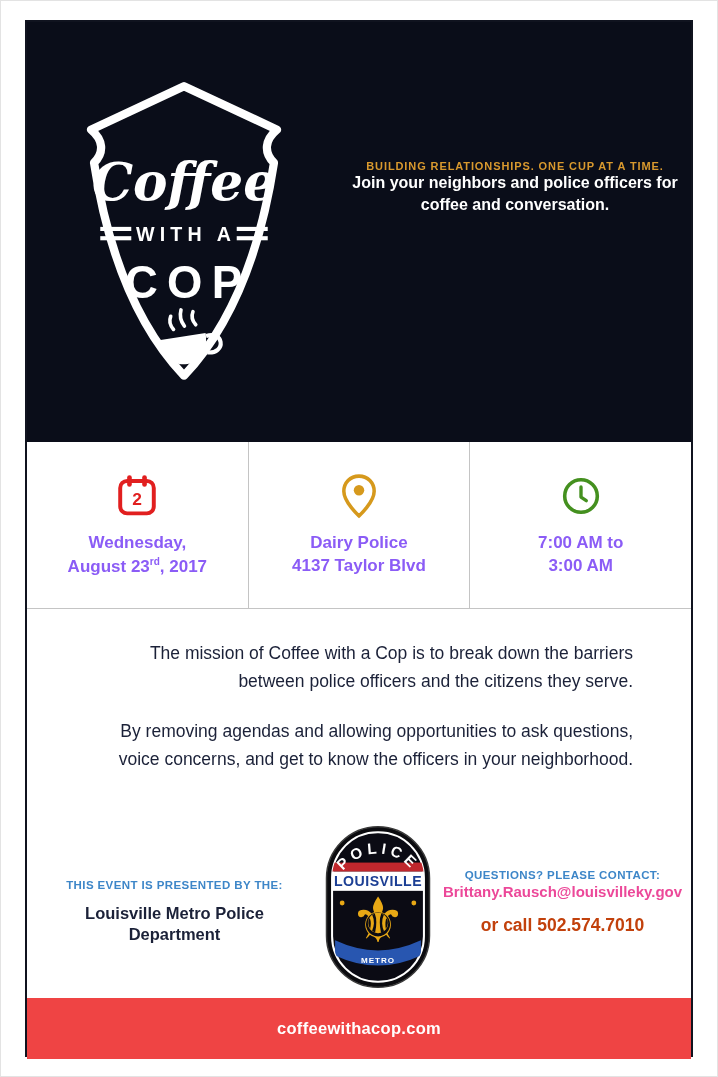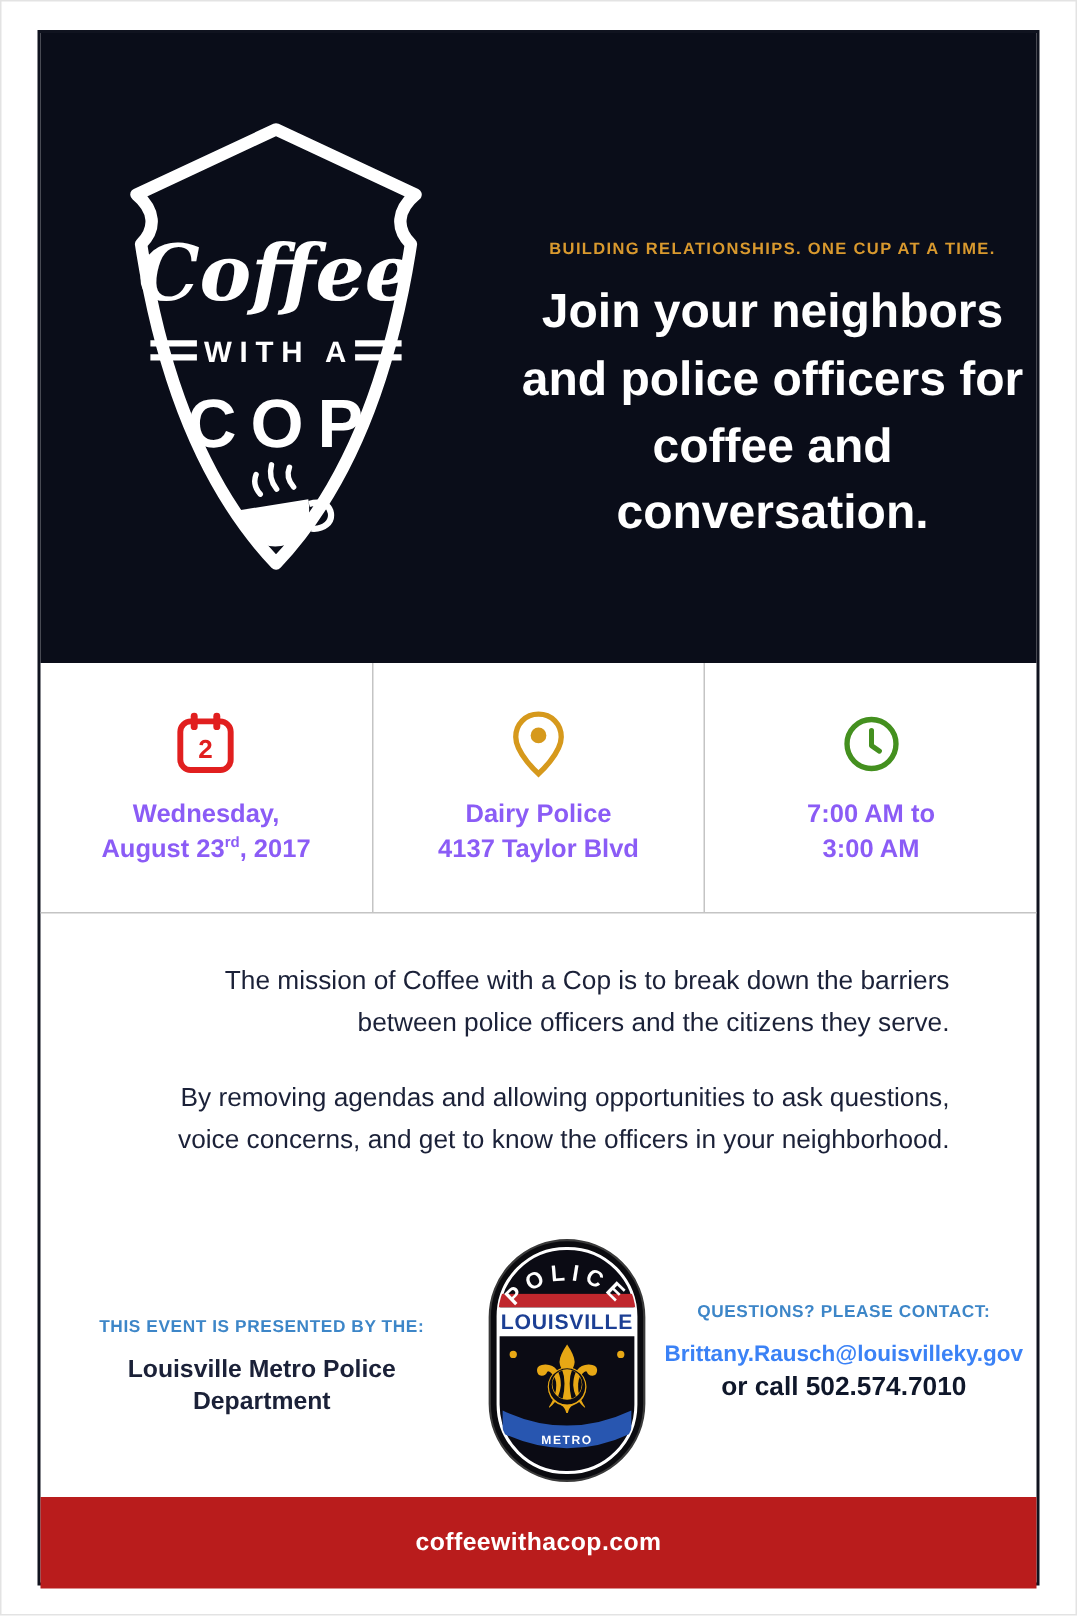--- a/index.html
+++ b/index.html
@@ -18,21 +18,21 @@
     position:relative;height:420px;background:#0a0d19;flex:0 0 auto;
   }
   .shield{position:absolute;left:38px;top:56px;}
   .hdr-text{
     position:absolute;left:318px;top:138px;width:340px;text-align:center;
   }
   .tagline{
     color:#d9992e;font-size:11px;font-weight:bold;letter-spacing:.9px;
   }
   .hdr-heading{
-    margin-top:13px;color:#ffffff;font-size:32px;font-weight:bold;
+    color:#ffffff;font-size:16px;font-weight:bold;
     line-height:1.4;
   }
   
   .info-row{
     height:166px;display:flex;border-bottom:1px solid #c4c4c4;flex:0 0 auto;
   }
   .info-col{
     flex:1 1 0;display:flex;flex-direction:column;align-items:center;
     padding-top:26px;box-sizing:border-box;
   }
@@ -57,26 +57,26 @@
   .pres-left{width:295px;box-sizing:border-box;padding-top:60px;text-align:center;}
   .pres-center{width:112px;display:flex;justify-content:center;}
   .pres-right{flex:1 1 0;box-sizing:border-box;padding-top:50px;text-align:center;}
   .blue-heading{
     color:#3d86c8;font-size:11.5px;font-weight:bold;letter-spacing:.4px;
   }
   .pres-name{
     margin:12px auto 0;width:220px;color:#1b2138;font-size:16.5px;
     font-weight:bold;line-height:1.3;
   }
-  .contact-email{margin-top:13px;color:#3b82f6;font-size:15px;font-weight:bold;}
-  .contact-phone{margin-top:3px;color:#0f172a;font-size:17.5px;font-weight:bold;}
+  .contact-email{margin-top:2px;color:#ec4899;font-size:15px;font-weight:bold;}
+  .contact-phone{margin-top:15px;color:#c2410c;font-size:17.5px;font-weight:bold;}
   .badge{margin-top:6px;}
   
   .ftr{
-    margin-top:auto;height:61px;background:#b91c1c;display:flex;
+    margin-top:auto;height:61px;background:#ef4444;display:flex;
     align-items:center;justify-content:center;flex:0 0 auto;
   }
   .ftr-url{color:#ffffff;font-size:16.5px;font-weight:bold;letter-spacing:.3px;}
 </style>
 </head>
 <body>
 
 <div class="flyer">
 
   <div class="hdr">

